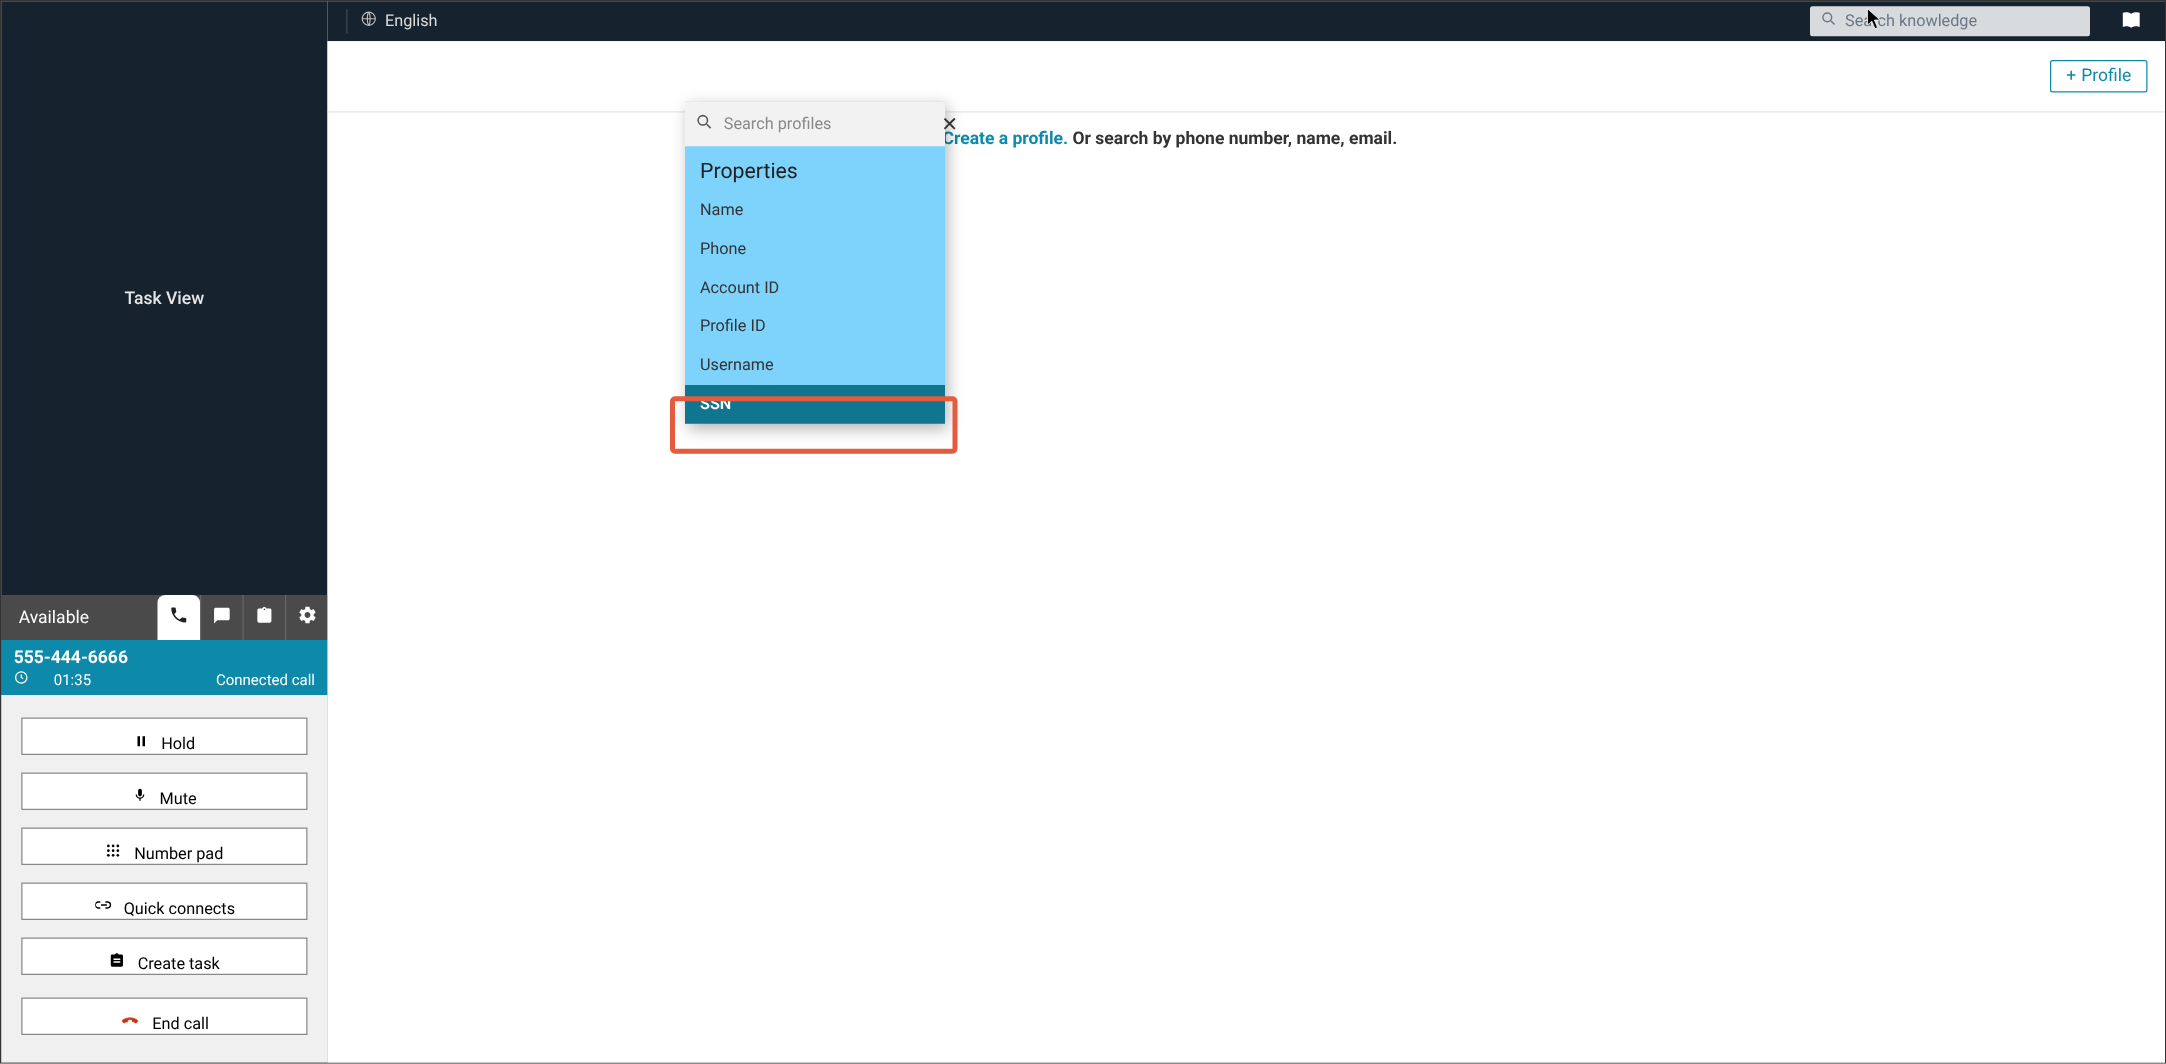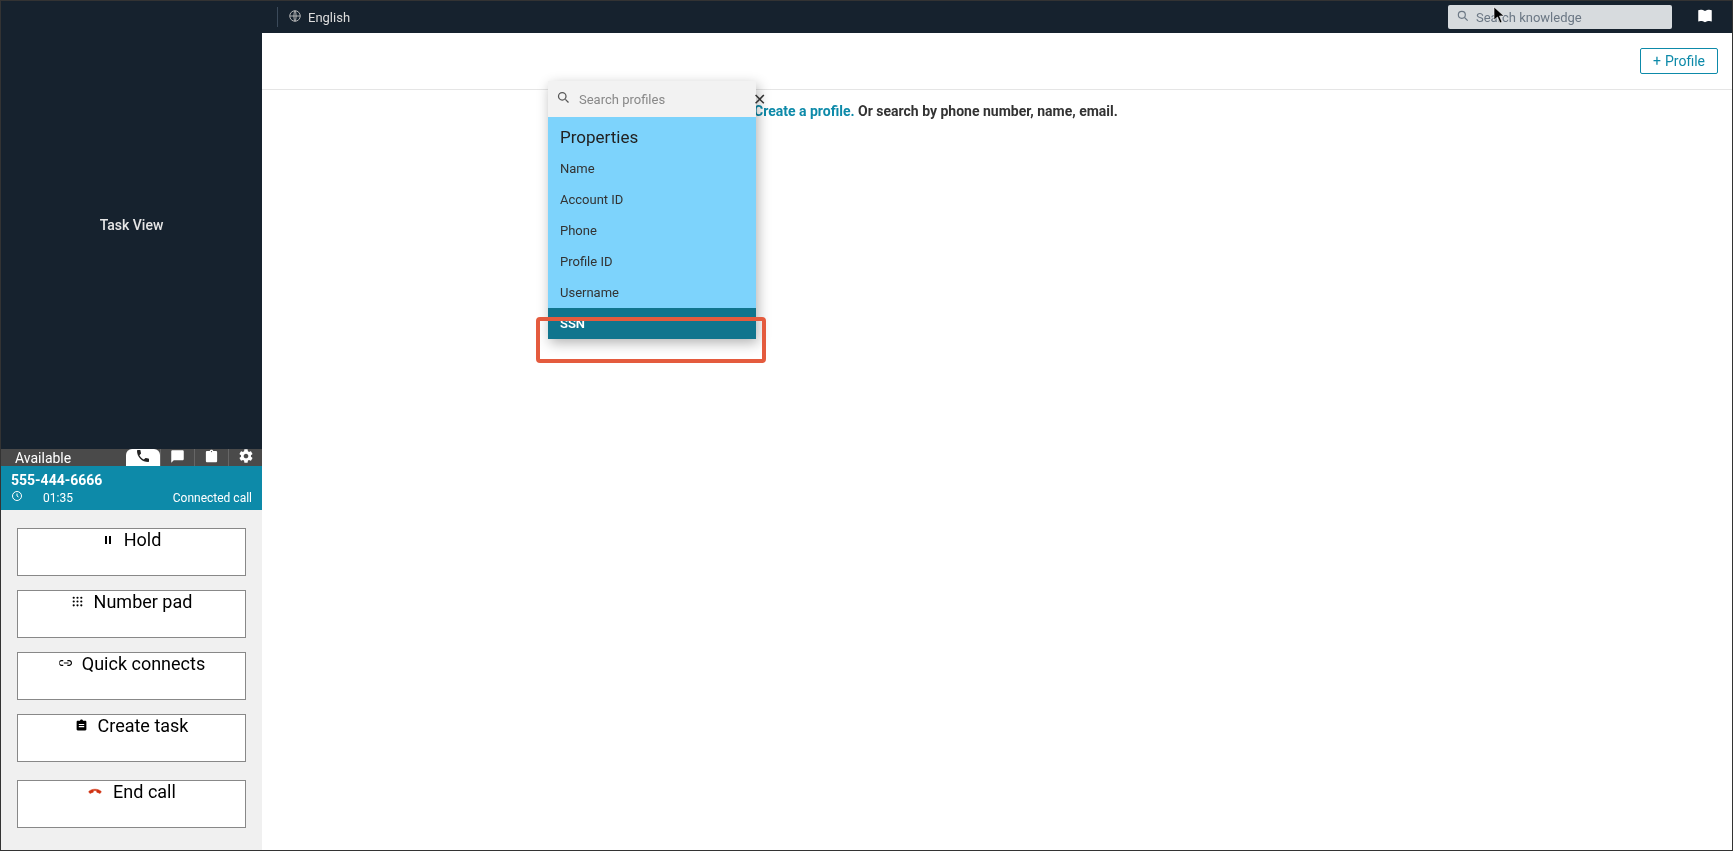--- a/index.html
+++ b/index.html
@@ -3,35 +3,35 @@
 <meta charset="utf-8">
 <style>
 * { margin: 0; padding: 0; box-sizing: border-box; font-family: -apple-system, BlinkMacSystemFont, "Segoe UI", Roboto, Arial, sans-serif; }
 html, body { width: 1733px; height: 851px; overflow: hidden; background: #fff; }
 
 .app { display: flex; width: 100%; height: 100%; border: 1px solid #333; }
 
 
 .sidebar { width: 261px; background: #16222e; display: flex; flex-direction: column; }
 .task-view { flex: 1; display: flex; align-items: center; justify-content: center; color: #e6e6e6; font-size: 14px; font-weight: 500; }
-.status-bar { background: #4a4a4a; height: 17px; display: flex; align-items: center; padding-left: 14px; color: #fff; font-size: 14px; }
+.status-bar { background: #4a4a4a; height: 36px; display: flex; align-items: center; padding-left: 14px; color: #fff; font-size: 14px; }
 .status-text { flex: 1; }
 .status-tabs { display: flex; height: 100%; }
 .status-tab { width: 34px; display: flex; align-items: center; justify-content: center; border-left: 1px solid #666; cursor: pointer; }
 .status-tab.active { background: #fff; border-radius: 6px 6px 0 0; border-left: none; }
 .status-tab svg { fill: #fff; }
 .status-tab.active svg { fill: #222; }
 
 .call-info { background: #0d8aa9; color: #fff; padding: 6px 10px 5px; display: flex; flex-direction: column; }
 .call-number { font-weight: 700; font-size: 14px; }
 .call-meta { display: flex; align-items: center; justify-content: space-between; font-size: 12px; margin-top: 2px; }
 .call-timer { display: flex; align-items: flex-end; gap: 20px; }
 
 .controls { background: #f0f0f0; flex: 0 0 auto; padding: 18px 16px 22px; display: flex; flex-direction: column; gap: 14px; }
-.ctrl-btn { background: #fff; border: 1px solid #888; height: 48px; display: flex; align-items: flex-start; justify-content: center; gap: 10px; font-size: 18px; cursor: pointer; }
+.ctrl-btn { background: #fff; border: 1px solid #888; height: 30px; display: flex; align-items: flex-end; justify-content: center; gap: 10px; font-size: 13px; cursor: pointer; }
 .ctrl-btn.spacer { margin-top: 4px; }
 .ctrl-btn.end svg { stroke: #d13212; fill: #d13212; }
 
 
 .main { flex: 1; display: flex; flex-direction: column; position: relative; }
 .topbar { background: #16222e; height: 32px; display: flex; align-items: center; padding: 0 14px; color: #ddd; font-size: 13px; gap: 10px; }
 .topbar-lang { display: flex; align-items: center; gap: 6px; padding-left: 10px; border-left: 1px solid #3b4a5a; height: 20px; margin-left: 1px; }
 .topbar-spacer { flex: 1; }
 .knowledge-search { background: #d7dbde; border-radius: 2px; height: 24px; width: 224px; display: flex; align-items: center; padding: 0 8px; gap: 6px; }
 .knowledge-search input { background: transparent; border: none; outline: none; font-size: 13px; flex: 1; color: #333; }
@@ -118,20 +118,26 @@
         <span>Connected call</span>
       </div>
     </div>
 
     <div class="controls">
       <button class="ctrl-btn">
         <span><svg width="12" height="12" viewBox="0 0 24 24">
               <path d="M6 4h4v16H6zM14 4h4v16h-4z"></path>
             </svg></span>
         <span>Hold</span>
+      </button>
+      <button class="ctrl-btn">
+        <span><svg width="12" height="14" viewBox="0 0 24 24">
+              <path d="M12 14c1.66 0 3-1.34 3-3V5c0-1.66-1.34-3-3-3S9 3.34 9 5v6c0 1.66 1.34 3 3 3zm5-3c0 2.76-2.24 5-5 5s-5-2.24-5-5H5c0 3.53 2.61 6.43 6 6.92V21h2v-3.08c3.39-.49 6-3.39 6-6.92h-2z"></path>
+            </svg></span>
+        <span>Mute</span>
       </button>
       <button class="ctrl-btn">
         <span><svg width="13" height="13" viewBox="0 0 24 24">
               <circle cx="5" cy="5" r="2"></circle>
               <circle cx="12" cy="5" r="2"></circle>
               <circle cx="19" cy="5" r="2"></circle>
               <circle cx="5" cy="12" r="2"></circle>
               <circle cx="12" cy="12" r="2"></circle>
               <circle cx="19" cy="12" r="2"></circle>
               <circle cx="5" cy="19" r="2"></circle>
@@ -208,22 +214,22 @@
                 <circle cx="10" cy="10" r="6"></circle>
                 <path d="M20 20l-5-5"></path>
               </svg>
           </span>
           <input type="text" placeholder="Search profiles" style="">
           <span class="close-x">✕</span>
         </div>
         <div class="panel-title">Properties</div>
         <ul class="prop-list">
           <li class="prop-item">Name</li>
+          <li class="prop-item">Phone</li>
           <li class="prop-item">Account ID</li>
-          <li class="prop-item">Phone</li>
           <li class="prop-item">Profile ID</li>
           <li class="prop-item">Username</li>
           <li class="prop-item selected">SSN</li>
         </ul>
       </div>
 
       <div class="highlight-box" style="left:274px; top:284px; width:230px; height:46px;"></div>
     </div>
   </div>
 </div>

